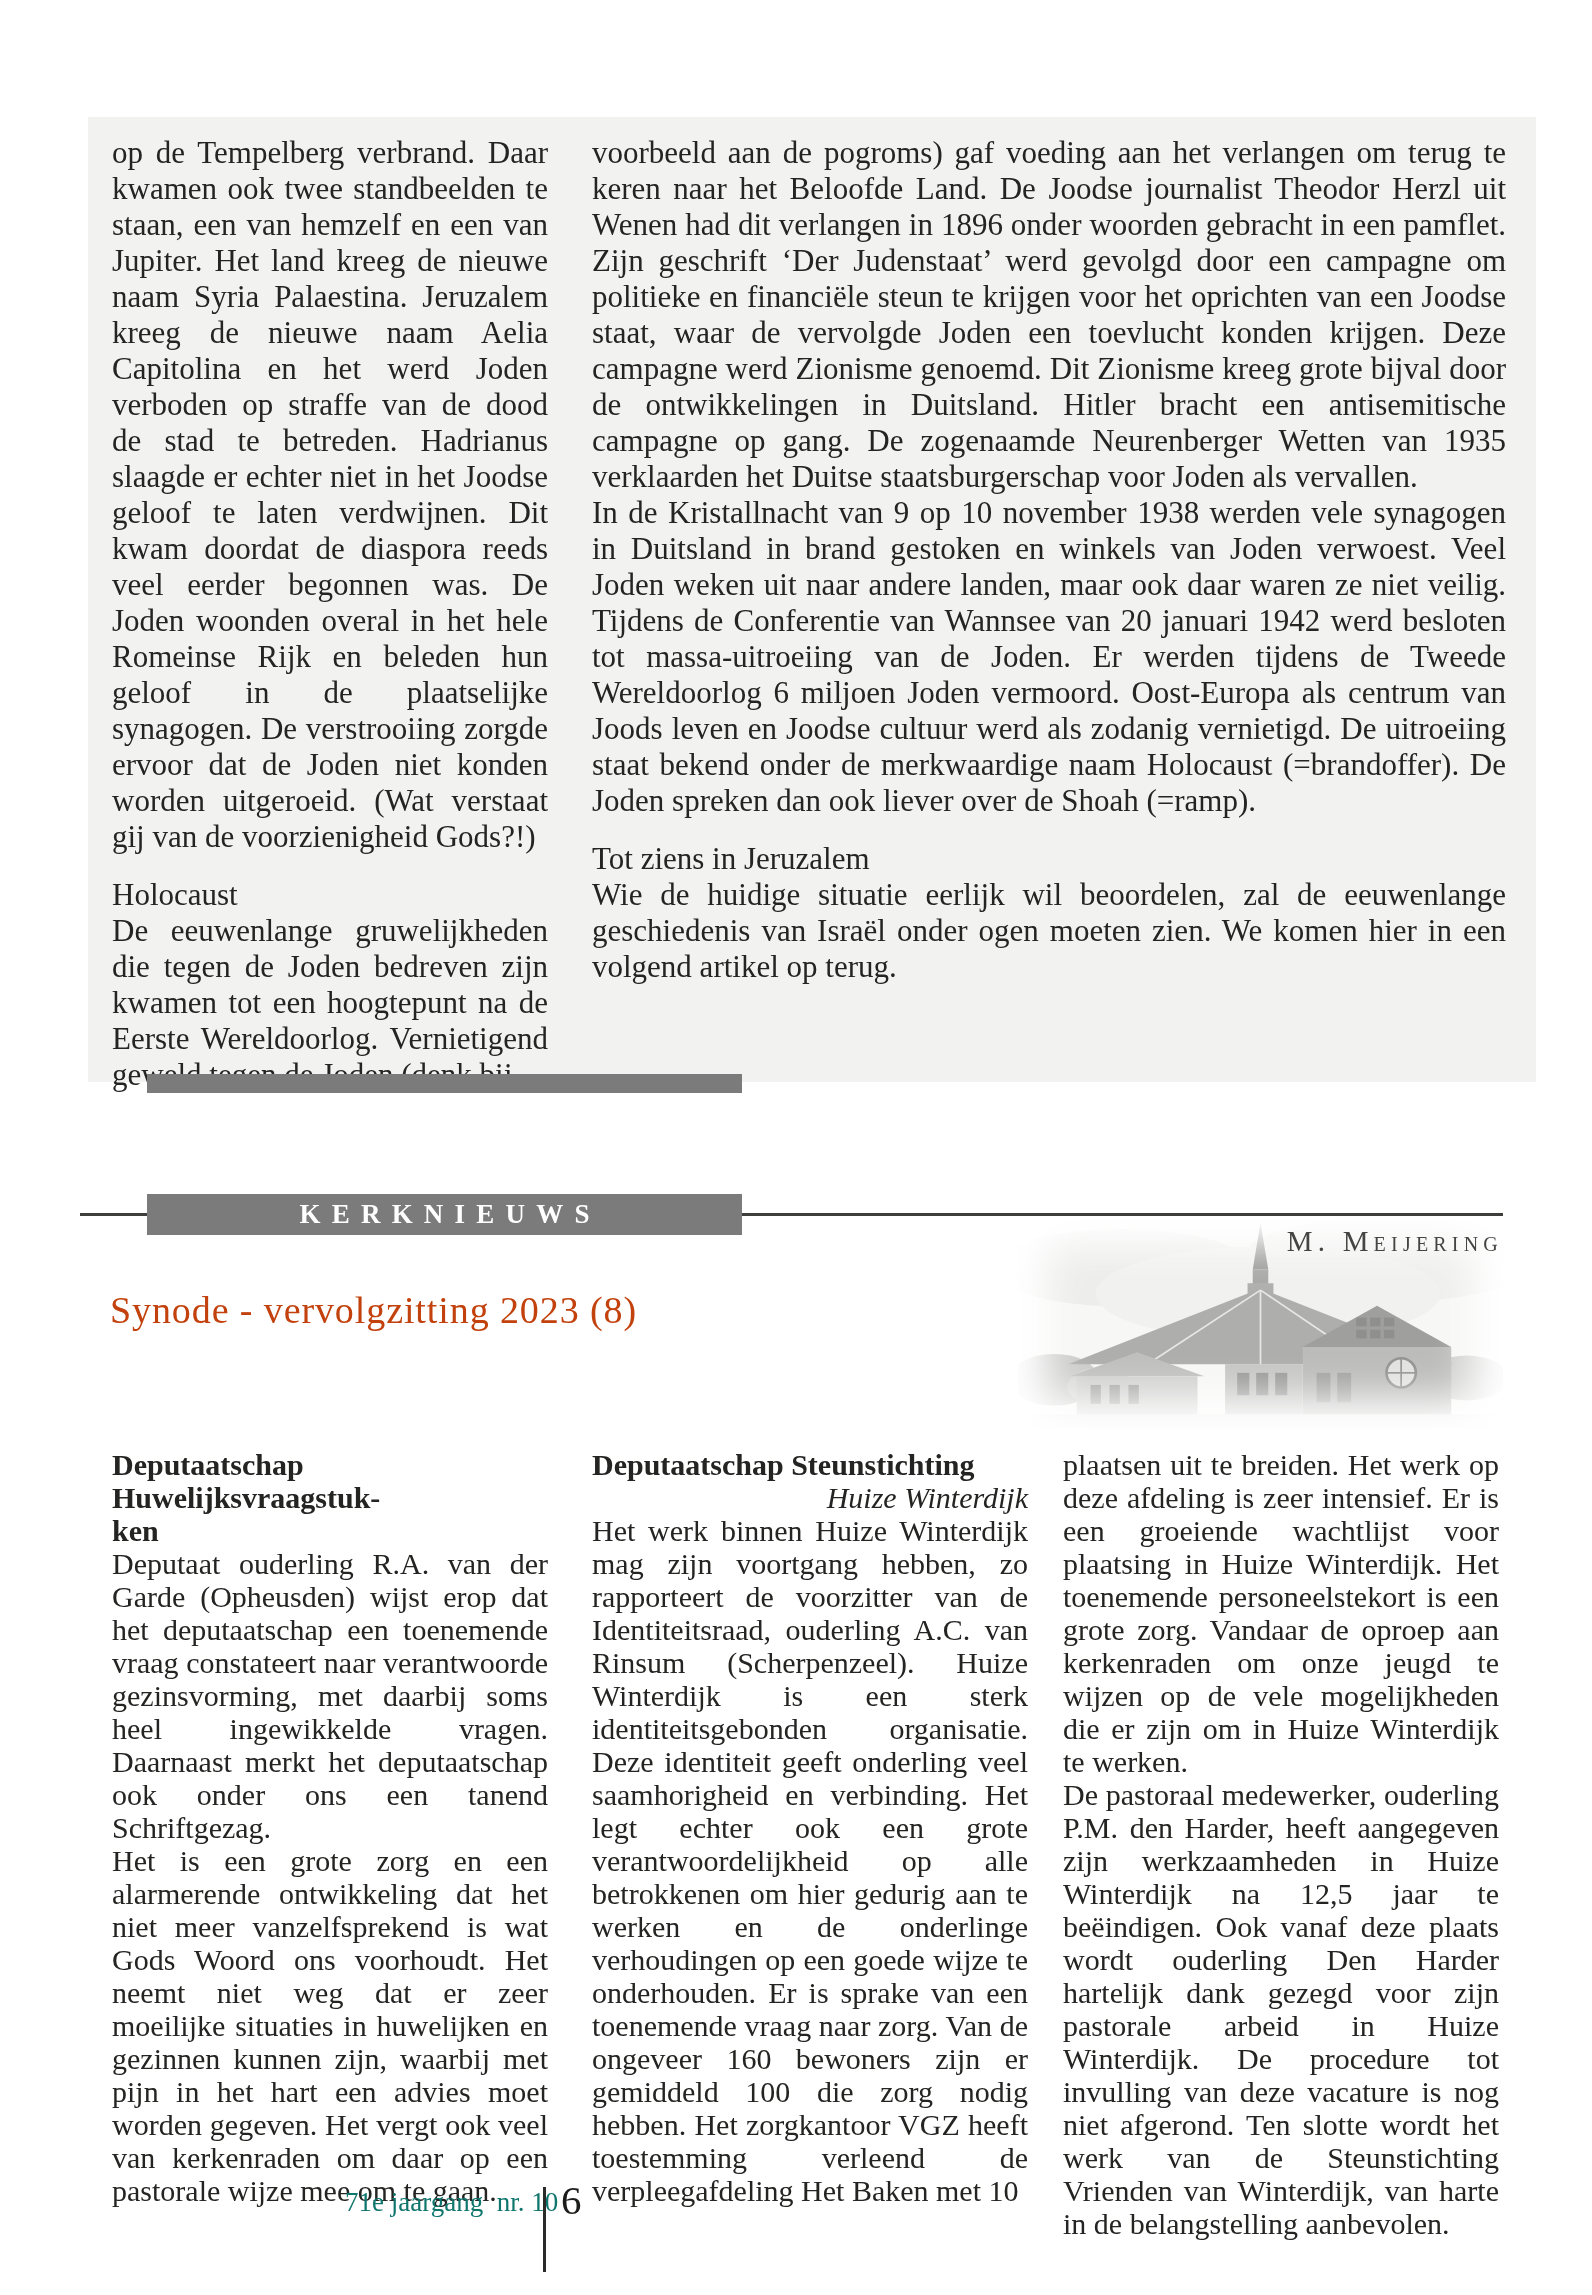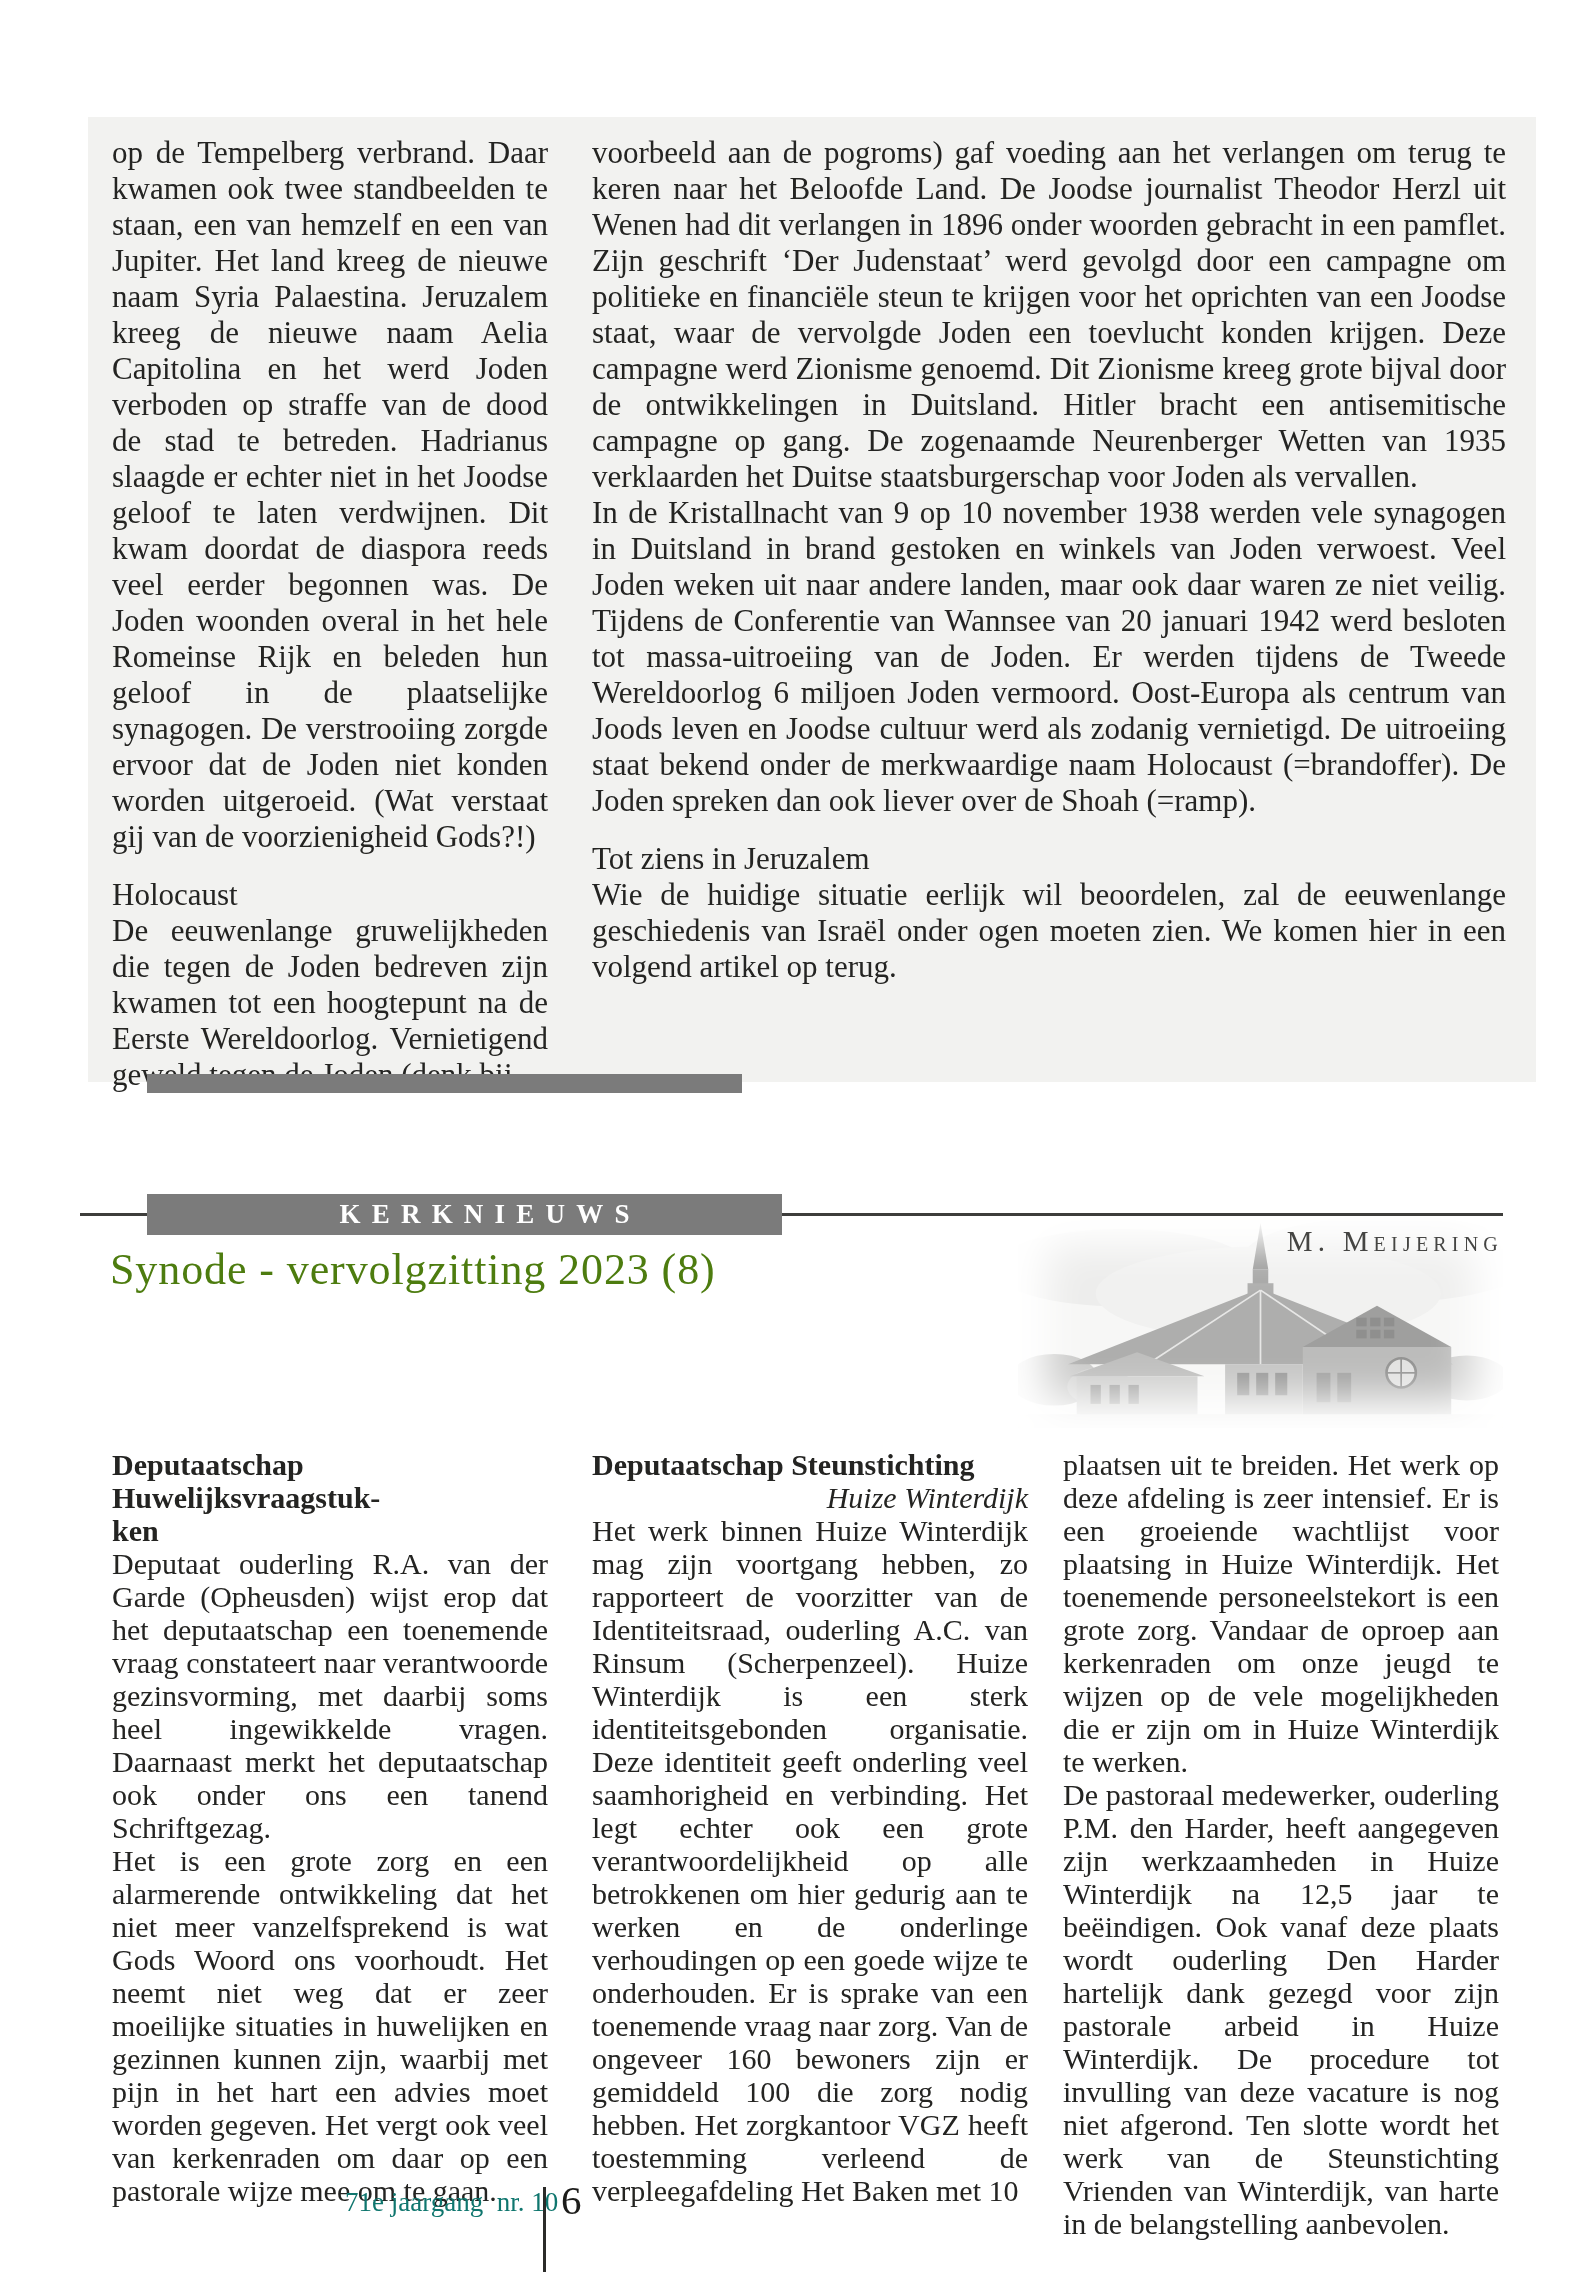--- a/index.html
+++ b/index.html
@@ -11,30 +11,30 @@
   .tcol{font-size:31px;line-height:36px;text-align:justify;color:#242422;}
   .tcol p{margin:0;}
   .tcol1{left:112px;top:135px;width:436px;}
   .tcol2{left:592px;top:135px;width:914px;}
   .inline-heading{font-weight:normal;margin-top:22.4px !important;text-align:left;}
   
   .divider-bar{left:147px;top:1074px;width:595px;height:19px;background:#7b7b7b;}
   .section-rule{left:80px;top:1213px;width:1423px;height:2.6px;background:#3d3d3b;}
   .kerk-box{left:147px;top:1194px;width:595px;height:41px;background:#7b7b7b;
             color:#ffffff;font-weight:bold;font-size:27px;line-height:41px;
-            letter-spacing:11.2px;text-align:center;text-indent:11.2px;padding-left:40px;}
+            letter-spacing:11.2px;text-align:center;text-indent:11.2px;}
   
   .church{left:1018px;top:1216px;width:485px;height:212px;overflow:hidden;}
   .church svg{display:block;width:100%;height:100%;}
   .church .fade{position:absolute;left:0;top:0;right:0;bottom:0;
                 box-shadow:inset 0 0 40px 29px #ffffff;}
   .author{top:1225px;right:89px;font-size:29px;color:#454543;
           font-variant:small-caps;letter-spacing:5.2px;}
   
-  .article-title{left:110px;top:1244px;font-size:44px;color:#4d7c0f;letter-spacing:0.9px;}
+  .article-title{left:110px;top:1288px;font-size:38px;color:#c2410c;letter-spacing:0.9px;}
   .bcol{top:1424px;width:436px;font-size:30px;line-height:33px;
         text-align:justify;color:#242422;margin-top:24px;}
   .bcol p{margin:0;}
   .bcol .heading{font-weight:bold;text-align:left;white-space:pre-line;}
   .bcol .subheading{font-style:italic;text-align:right;}
   .bcol1{left:112px;} .bcol2{left:592px;} .bcol3{left:1063px;}
   
   .footer-issue{left:345px;top:2187px;font-size:27px;color:#0f766e;white-space:pre;}
   .footer-divider{left:543px;top:2187px;width:2.6px;height:85px;background:#2b2b29;}
   .footer-num{left:561px;top:2176px;font-size:41px;color:#1c1c1a;}

